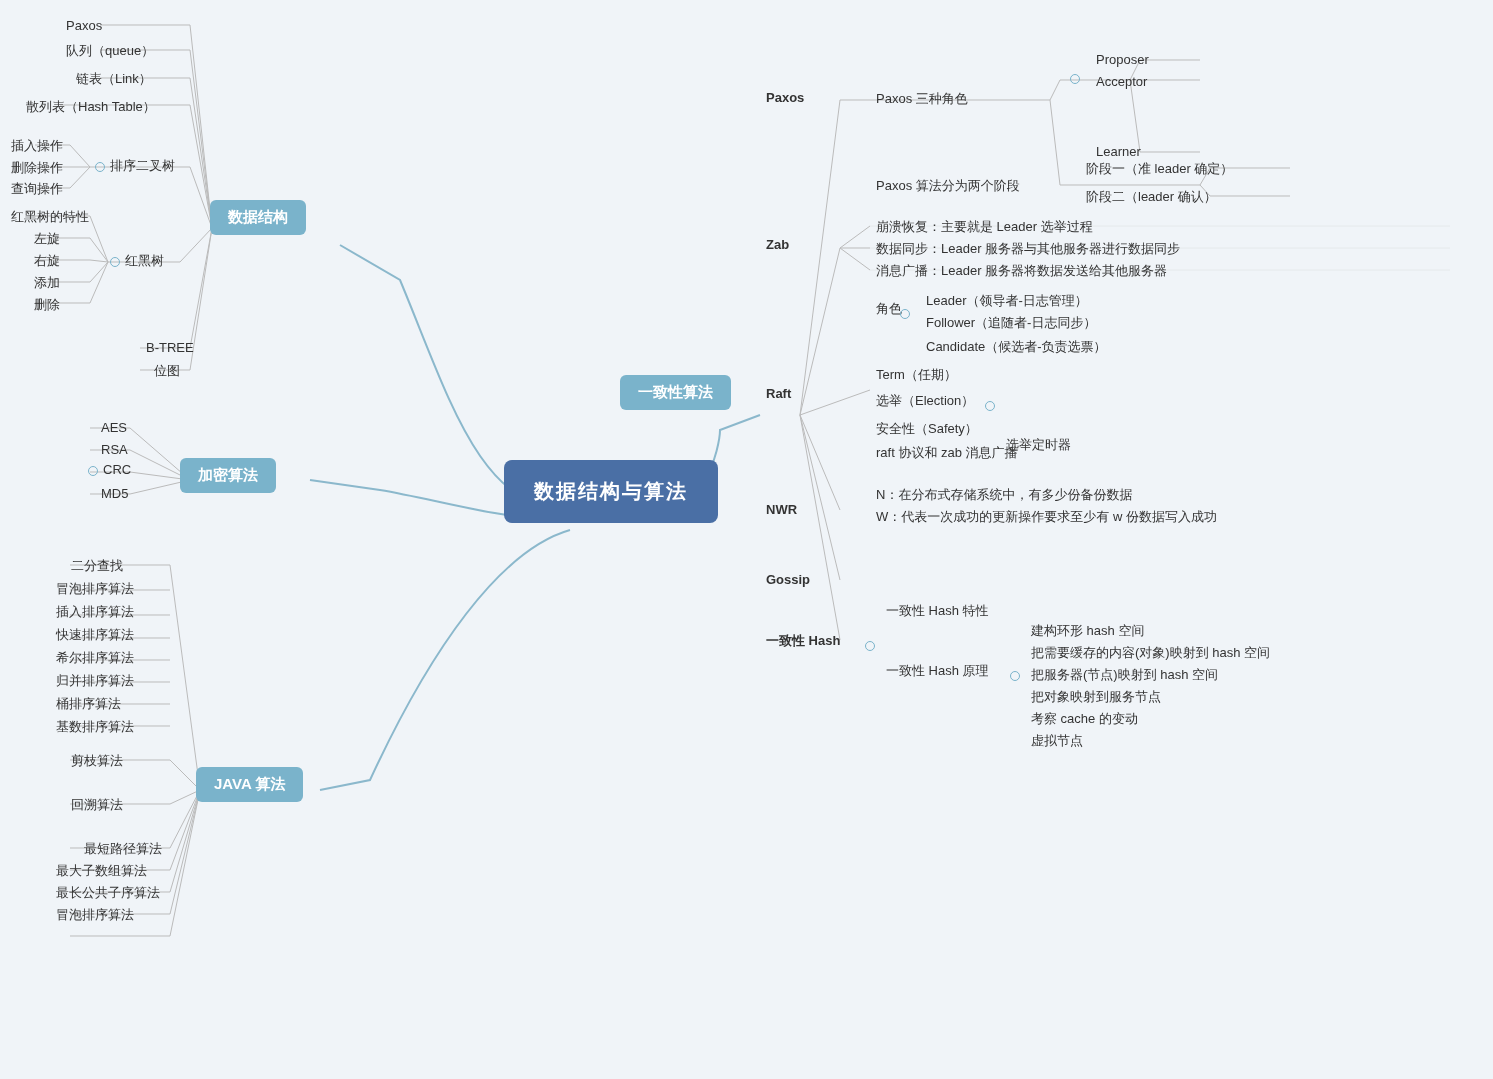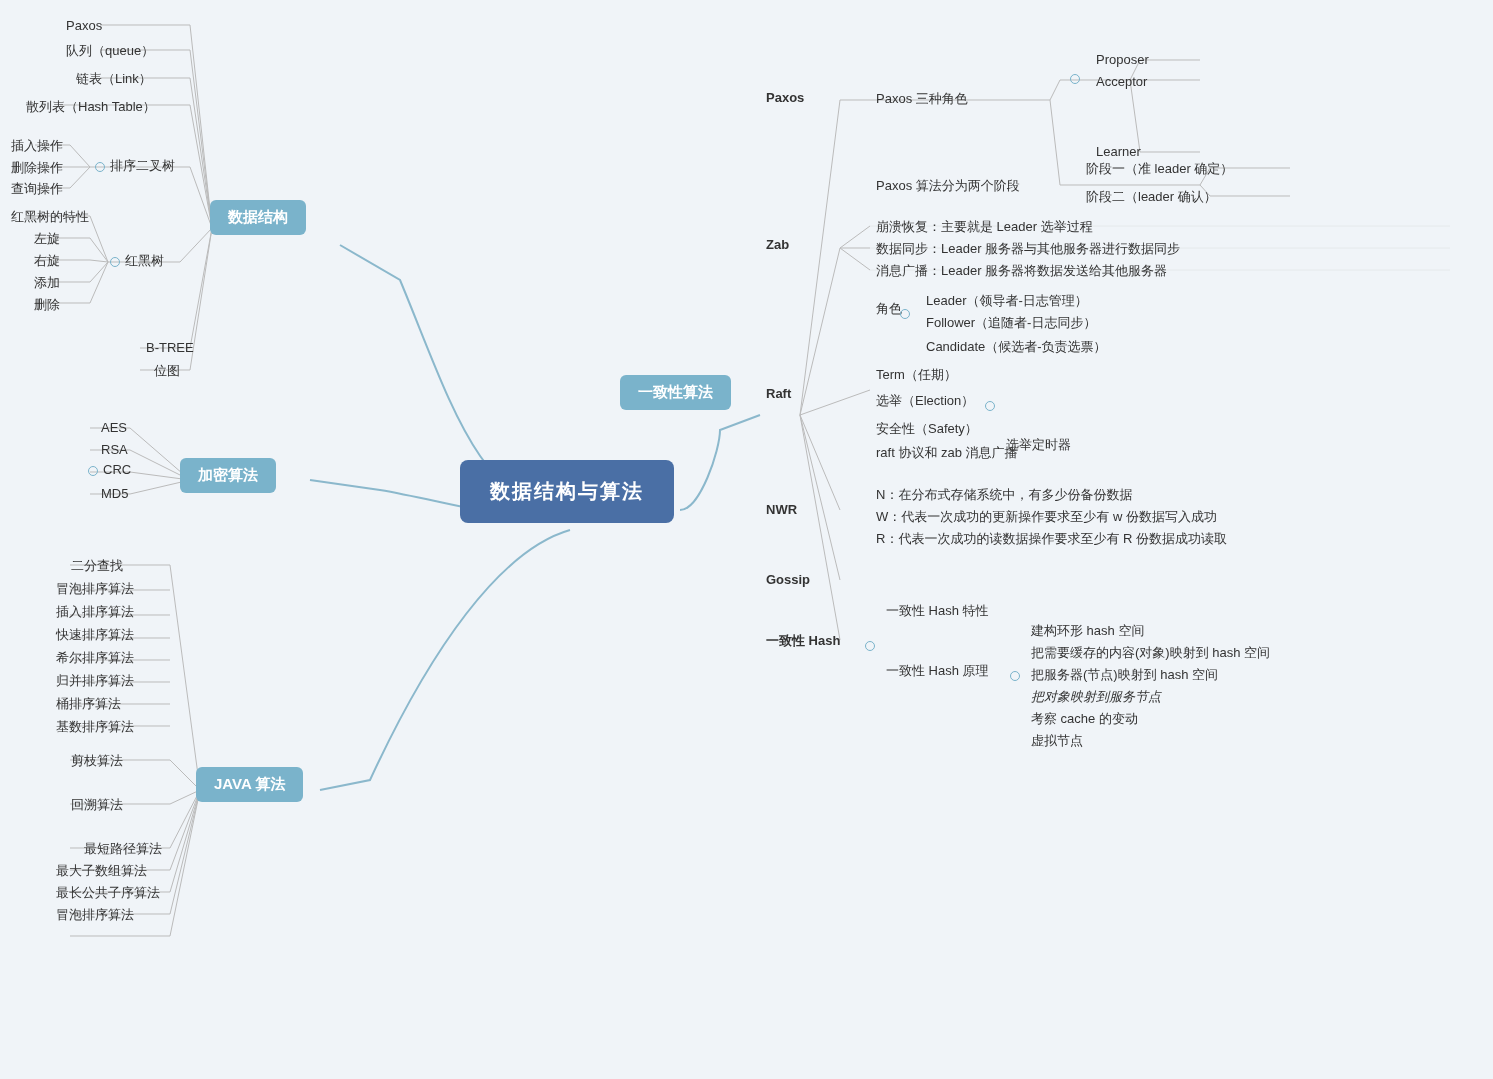--- a/index.html
+++ b/index.html
@@ -30,20 +30,21 @@
       color: #333;
     }
     .node.center {
       background: #4a6fa5;
       color: #fff;
       border-radius: 8px;
       padding: 18px 30px;
       font-size: 20px;
       font-weight: bold;
       letter-spacing: 2px;
+      margin-left: 44px;
     }
     .node.category {
       background: #7ab3cb;
       color: #fff;
       border-radius: 6px;
       padding: 8px 18px;
       font-size: 15px;
       font-weight: bold;
     }
     .node.leaf {
@@ -262,29 +263,28 @@
 <div class="node leaf" style="left:870px; top:364px;">Term（任期）</div>
 <div class="node leaf" style="left:870px; top:390px;">选举（Election）</div>
 <div class="node has-circle" style="left:985px; top:397px;"></div>
 <div class="node leaf" style="left:1000px; top:390px;margin-top:44px;">选举定时器</div>
 <div class="node leaf" style="left:870px; top:418px;">安全性（Safety）</div>
 <div class="node leaf" style="left:870px; top:442px;">raft 协议和 zab 消息广播</div>
 
 <div class="node leaf" style="left:760px; top:500px; font-weight:bold;">NWR</div>
 <div class="node leaf" style="left:870px; top:484px;">N：在分布式存储系统中，有多少份备份数据</div>
 <div class="node leaf" style="left:870px; top:506px;">W：代表一次成功的更新操作要求至少有 w 份数据写入成功</div>
-<div class="node leaf" style="left:870px; top:528px;">R：代表一次成功的读数据操作要求至少有 R 份数据成功读取</div>
 
 <div class="node leaf" style="left:760px; top:570px; font-weight:bold;">Gossip</div>
 
 <div class="node leaf" style="left:760px; top:630px; font-weight:bold;">一致性 Hash</div>
 <div class="node has-circle" style="left:865px; top:637px;"></div>
 <div class="node leaf" style="left:880px; top:600px;">一致性 Hash 特性</div>
 <div class="node leaf" style="left:880px; top:660px;">一致性 Hash 原理</div>
 <div class="node has-circle" style="left:1010px; top:667px;"></div>
 <div class="node leaf" style="left:1025px; top:620px;">建构环形 hash 空间</div>
 <div class="node leaf" style="left:1025px; top:642px;">把需要缓存的内容(对象)映射到 hash 空间</div>
 <div class="node leaf" style="left:1025px; top:664px;">把服务器(节点)映射到 hash 空间</div>
-<div class="node leaf" style="left:1025px; top:686px;font-style:italic;">把对象映射到服务节点</div>
+<div class="node leaf" style="left:1025px; top:686px;">把对象映射到服务节点</div>
 <div class="node leaf" style="left:1025px; top:708px;">考察 cache 的变动</div>
 <div class="node leaf" style="left:1025px; top:730px;">虚拟节点</div>
 
 </div>
 
 </body></html>

